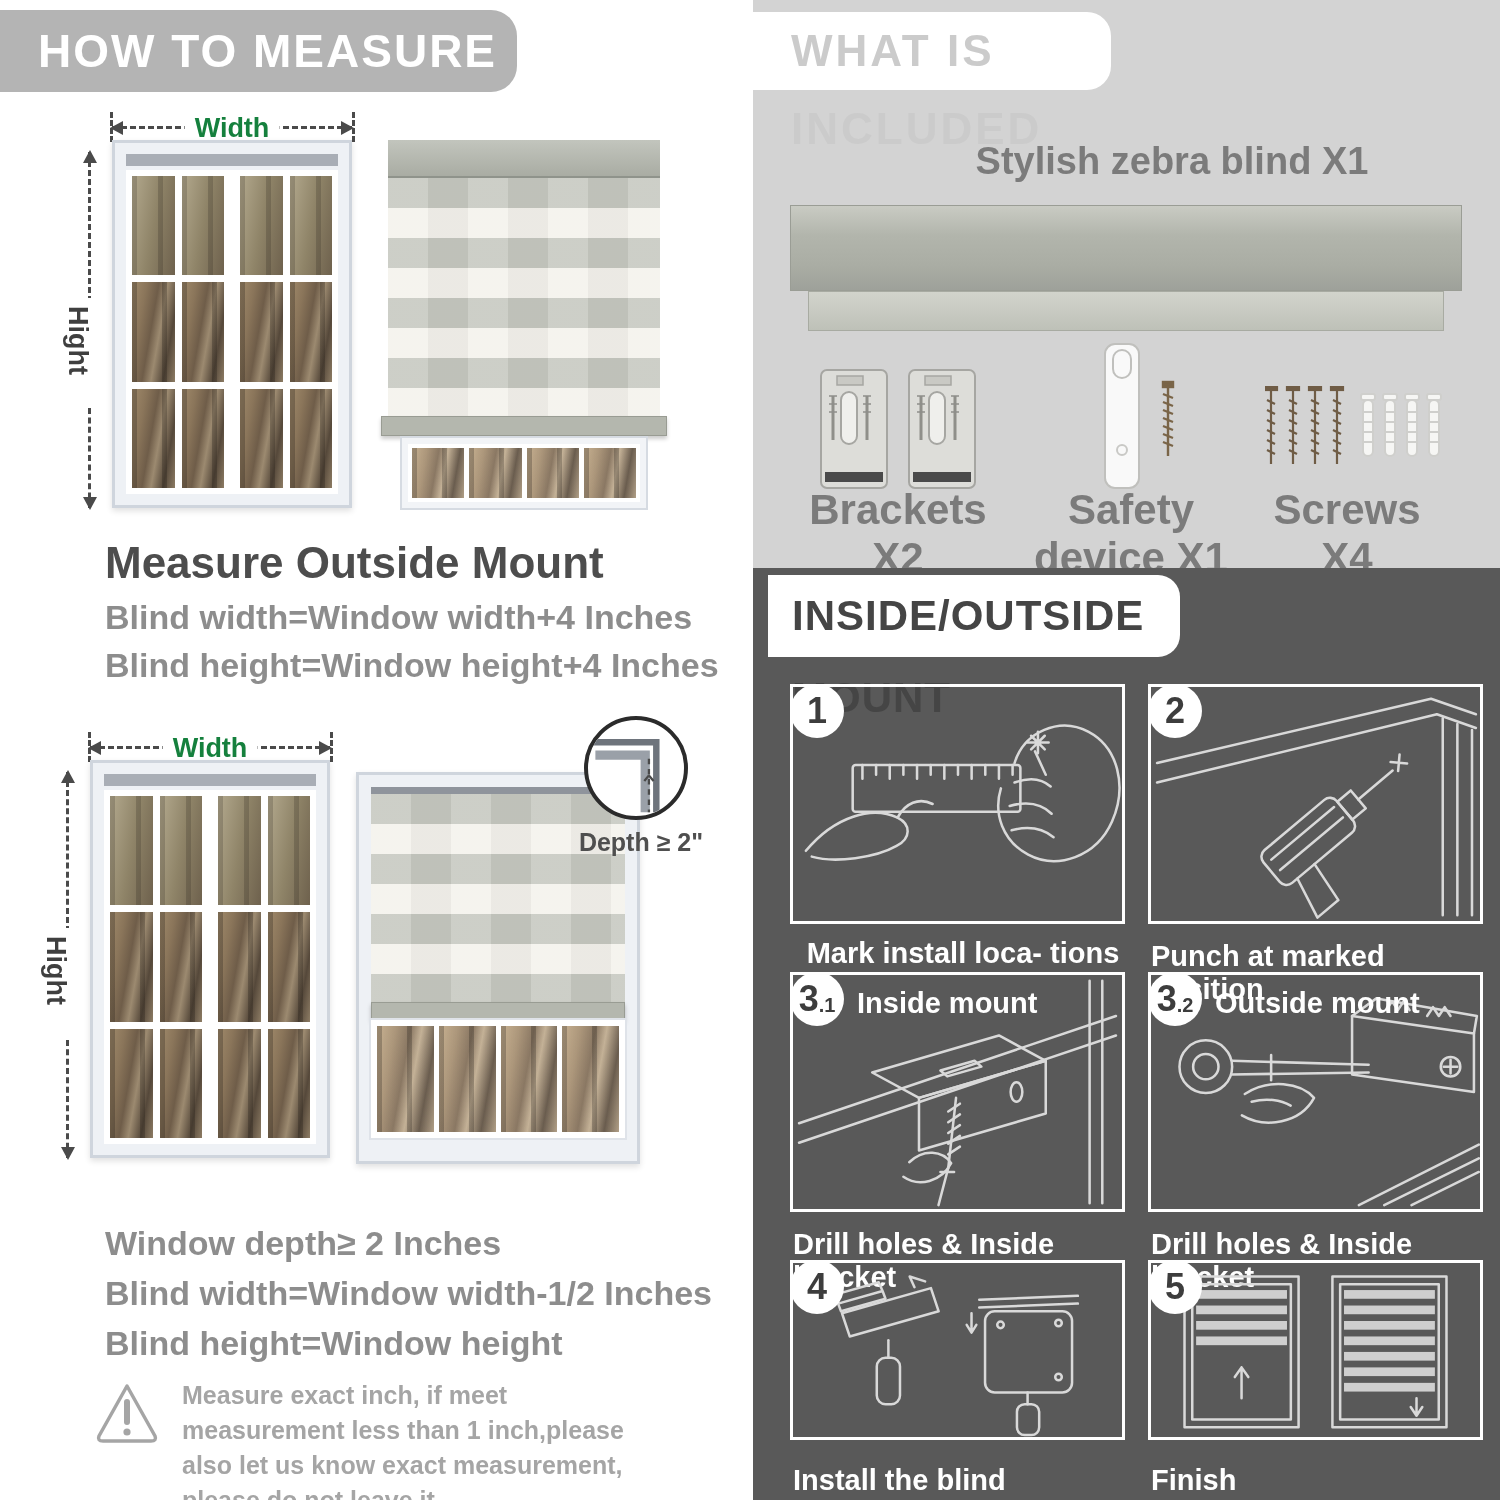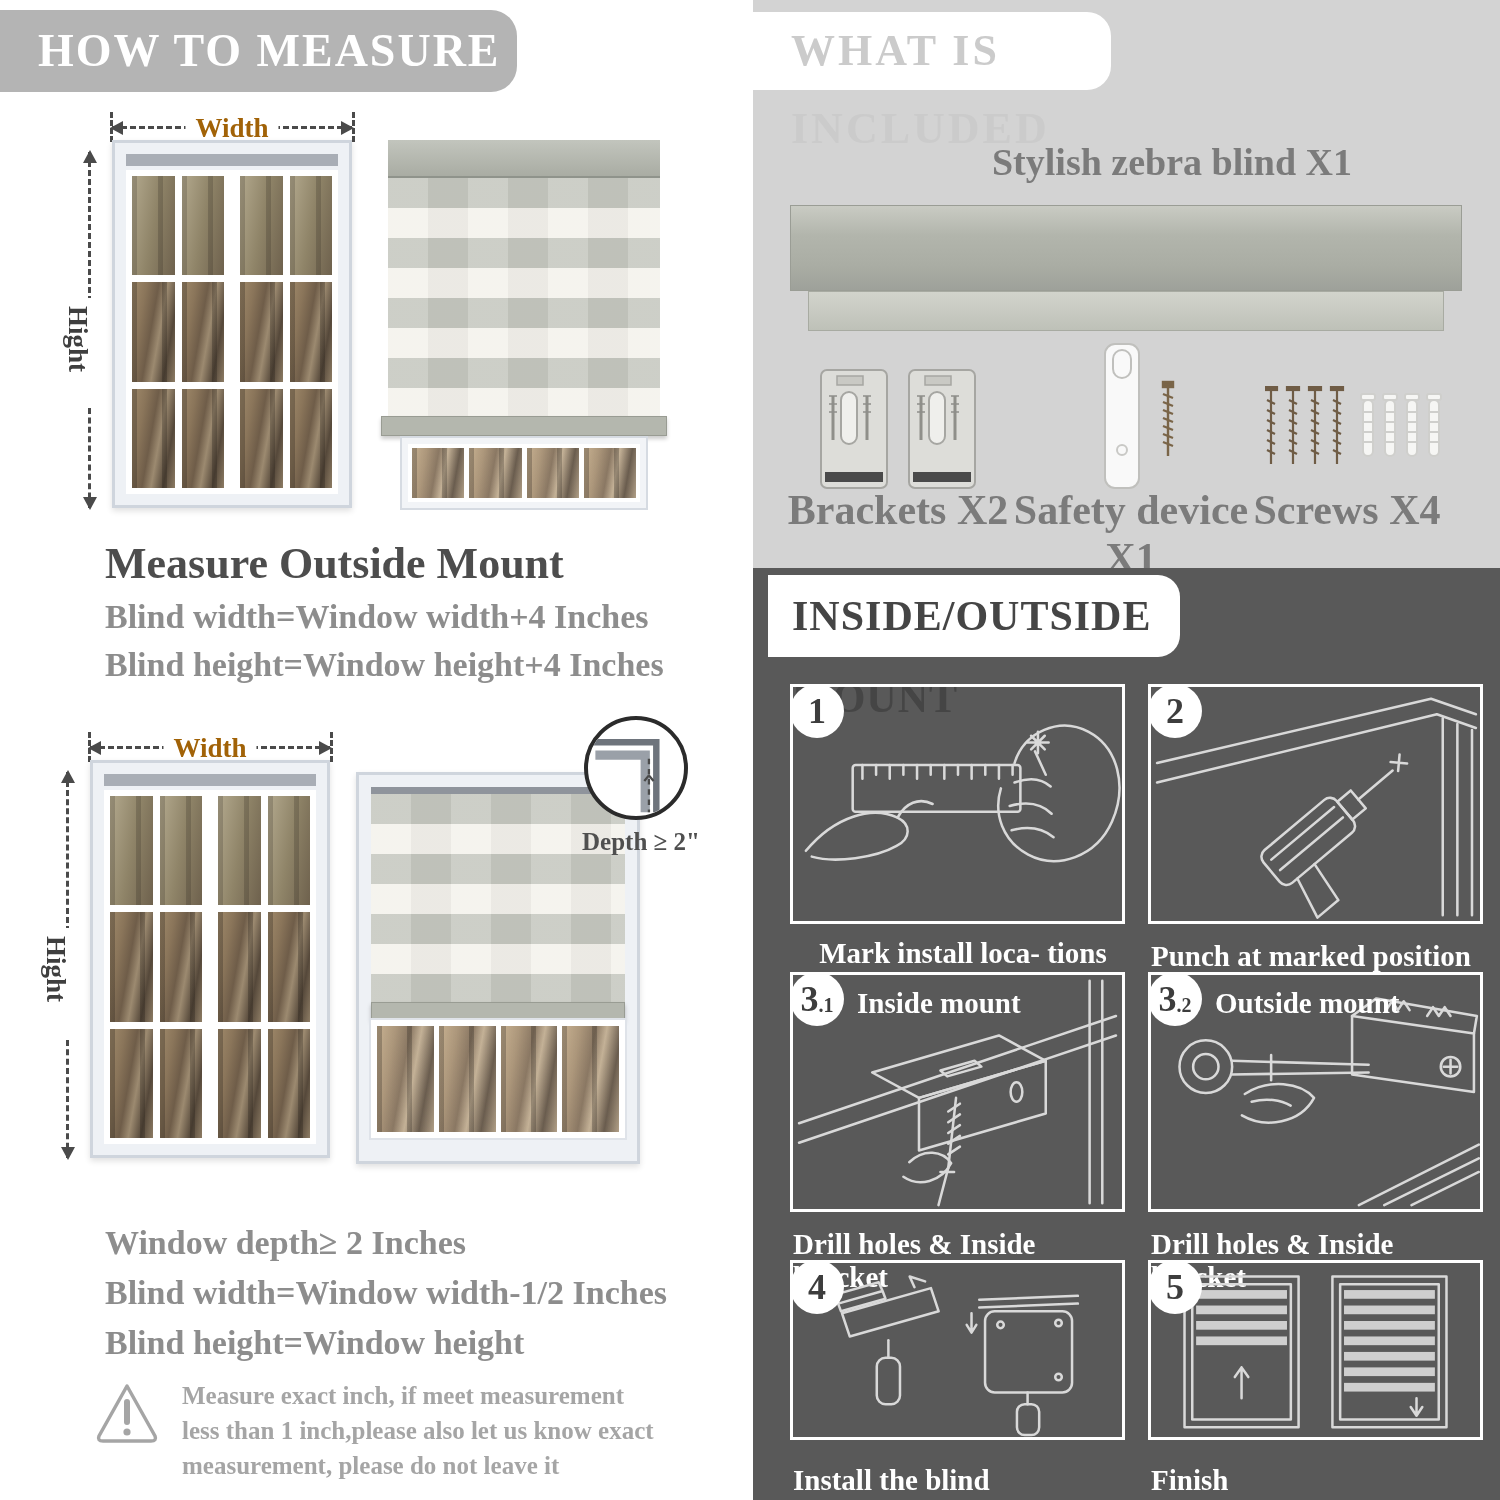--- a/index.html
+++ b/index.html
@@ -3,40 +3,40 @@
 <meta charset="utf-8">
 <style>
   :root{
     --left_header_bg:#b4b4b4; --light_bg:#d3d3d3; --dark_bg:#595959;
     --heading_dark:#4d4d4d; --text_gray:#8d8d8d; --muted_label:#7b7b7b;
     --included_header_text:#cbcbcb; --warning_gray:#a5a5a5; --sketch:#d9d9d9;
     --stripe_gray:#c6c8c0; --stripe_light:#f4f2ec; --frame_light:#eef1f5; --frame_border:#cfd5dd;
   }
   *{box-sizing:border-box; margin:0; padding:0;}
   body{font-family:"Liberation Sans", sans-serif; background:#fff;}
-  .page{position:relative; width:1500px; height:1500px; background:#fff; overflow:hidden;font-family:Liberation Serif, serif;}
+  .page{position:relative; width:1500px; height:1500px; background:#fff; overflow:hidden;}
 
   
   .hdr-left{position:absolute; left:0; top:10px; width:517px; height:82px;
     background:var(--left_header_bg); border-radius:0 26px 26px 0;
     color:#fff; font-size:46px; font-weight:bold; letter-spacing:2px;
     line-height:82px; padding-left:38px;}
   .m-title{position:absolute; left:105px; color:var(--heading_dark);
     font-size:44px; font-weight:bold;}
   .m-line{position:absolute; left:105px; color:var(--text_gray);
     font-size:34px; font-weight:bold;}
 
   
   .harrow{position:absolute; height:2px; border-top:3px dashed #4a4a4a;}
   .harrow .ah{position:absolute; top:-8px; width:0; height:0;
     border-top:7px solid transparent; border-bottom:7px solid transparent;}
   .harrow .ah.l{left:-2px; border-right:13px solid #4a4a4a;}
   .harrow .ah.r{right:-2px; border-left:13px solid #4a4a4a;}
   .harrow .lbl{position:absolute; top:-16px; left:50%; transform:translateX(-50%);
-    background:#fff; padding:0 10px; color:#a16207; font-size:27px; font-weight:bold;}
+    background:#fff; padding:0 10px; color:#15803d; font-size:27px; font-weight:bold;}
   .endtick{position:absolute; width:2px; border-left:3px dashed #4a4a4a; height:30px;}
   .varrow{position:absolute; width:2px; border-left:3px dashed #4a4a4a;}
   .varrow .ah{position:absolute; left:-8px; width:0; height:0;
     border-left:7px solid transparent; border-right:7px solid transparent;}
   .varrow .ah.t{top:-2px; border-bottom:13px solid #4a4a4a;}
   .varrow .ah.b{bottom:-2px; border-top:13px solid #4a4a4a;}
   .vlabel{position:absolute; writing-mode:vertical-rl; color:#3f3f3f;
     font-size:27px; font-weight:bold; background:#fff; padding:8px 0;}
 
   

